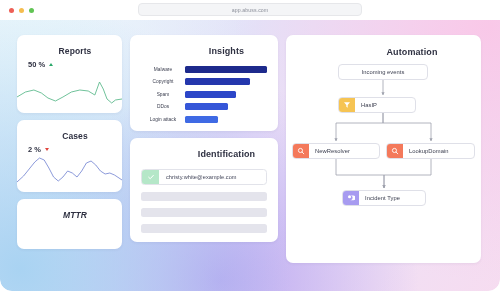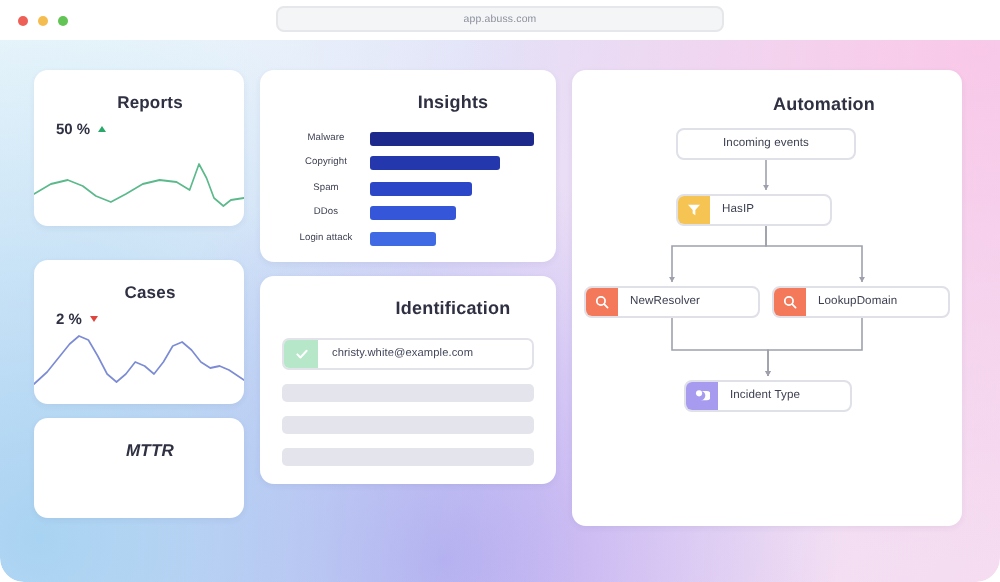--- a/index.html
+++ b/index.html
@@ -92,21 +92,21 @@
 
   .card {
     background: #ffffff;
     border-radius: 7px;
     box-shadow: 0 1px 3px rgba(60,50,110,0.07);
   }
 
   
   .stat { position: relative; overflow: hidden; }
   .stat-rep { height: 78px; }
-  .stat-cas { height: 72px; margin-top: 10px; }
+  .stat-cas { height: 72px; }
   .stat-mttr{ height: 50px; font-style: italic; }
 
   .stat-title {
     font-size: 8.5px;
     font-weight: bold;
     color: #2f3142;
     padding: 11px 0 0 11px;
     letter-spacing: 0.1px;
   }
   .stat-row {

